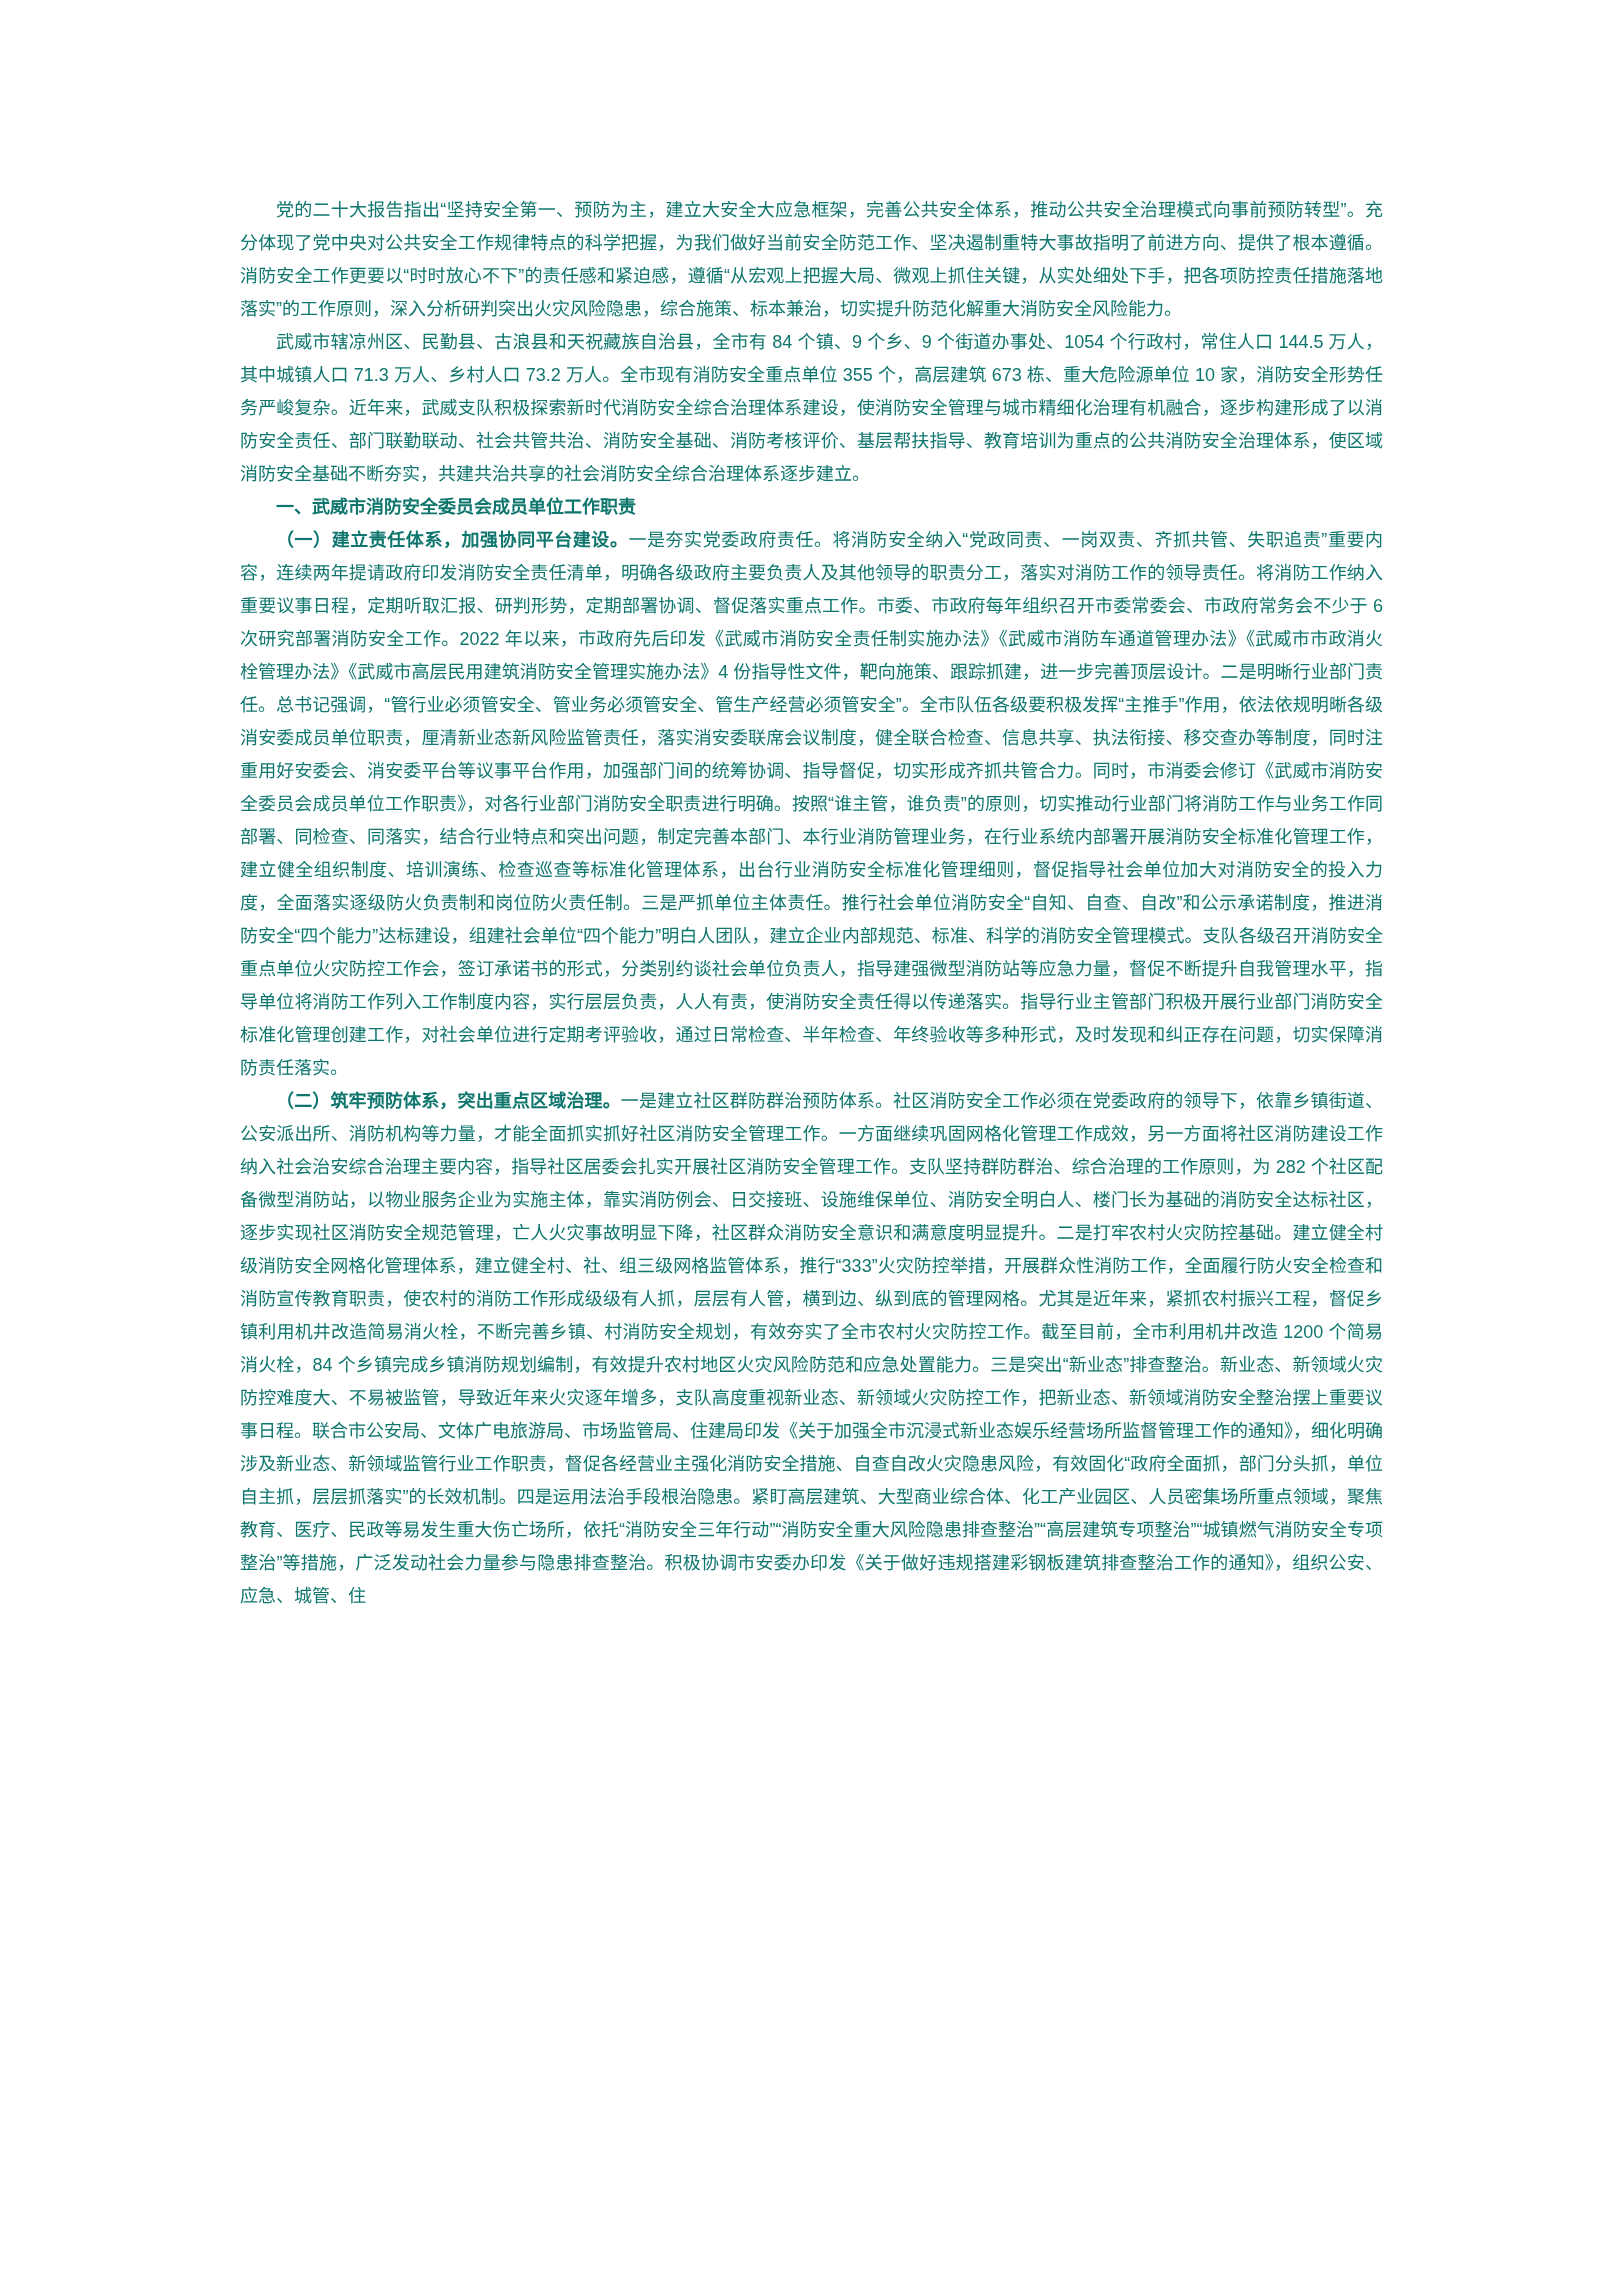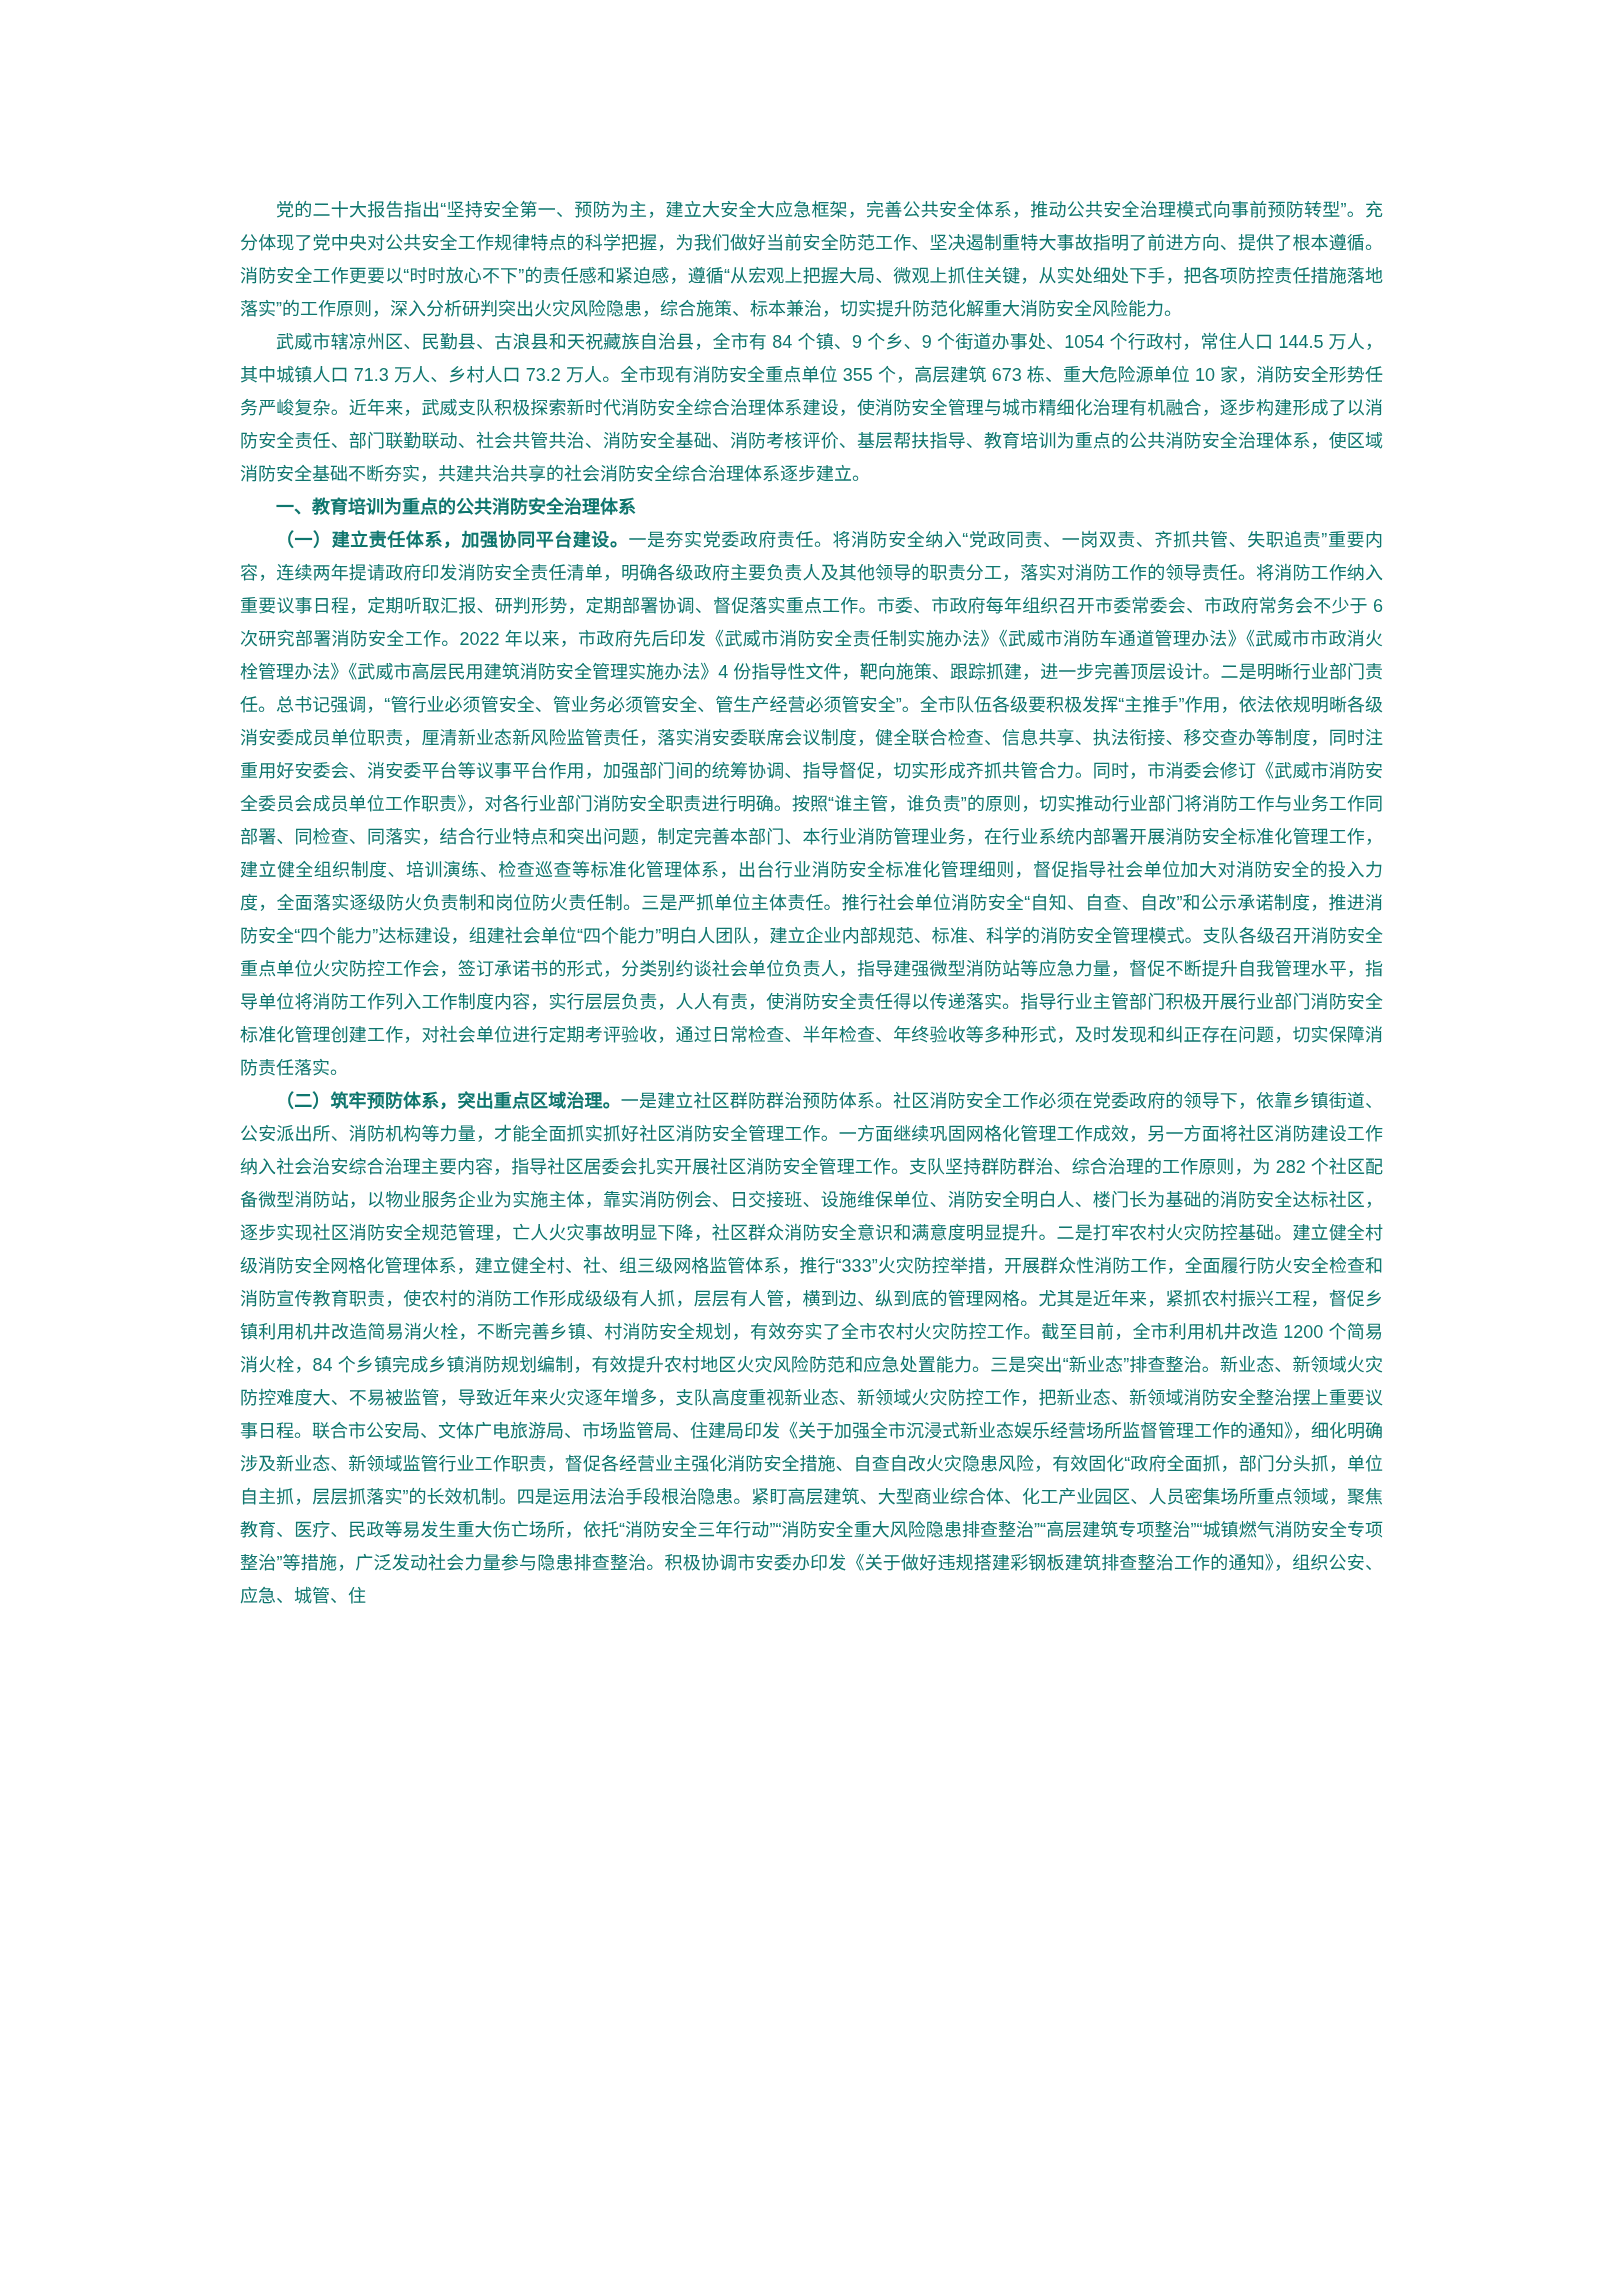--- a/index.html
+++ b/index.html
@@ -39,21 +39,21 @@
 </head>
 <body>
 
 <div class="page">
   <div class="doc-body">
 
     <p class="para"><span>党的二十大报告指出“坚持安全第一、预防为主，建立大安全大应急框架，完善公共安全体系，推动公共安全治理模式向事前预防转型”。充分体现了党中央对公共安全工作规律特点的科学把握，为我们做好当前安全防范工作、坚决遏制重特大事故指明了前进方向、提供了根本遵循。消防安全工作更要以“时时放心不下”的责任感和紧迫感，遵循“从宏观上把握大局、微观上抓住关键，从实处细处下手，把各项防控责任措施落地落实”的工作原则，深入分析研判突出火灾风险隐患，综合施策、标本兼治，切实提升防范化解重大消防安全风险能力。</span></p>
 
     <p class="para"><span>武威市辖凉州区、民勤县、古浪县和天祝藏族自治县，全市有 84 个镇、9 个乡、9 个街道办事处、1054 个行政村，常住人口 144.5 万人，其中城镇人口 71.3 万人、乡村人口 73.2 万人。全市现有消防安全重点单位 355 个，高层建筑 673 栋、重大危险源单位 10 家，消防安全形势任务严峻复杂。近年来，武威支队积极探索新时代消防安全综合治理体系建设，使消防安全管理与城市精细化治理有机融合，逐步构建形成了以消防安全责任、部门联勤联动、社会共管共治、消防安全基础、消防考核评价、基层帮扶指导、教育培训为重点的公共消防安全治理体系，使区域消防安全基础不断夯实，共建共治共享的社会消防安全综合治理体系逐步建立。</span></p>
 
-    <p class="para bold"><span>一、教育培训为重点的公共消防安全治理体系</span></p>
+    <p class="para bold"><span>一、武威市消防安全委员会成员单位工作职责</span></p>
 
     <p class="para"><span class="bold">（一）建立责任体系，加强协同平台建设。</span><span>一是夯实党委政府责任。将消防安全纳入“党政同责、一岗双责、齐抓共管、失职追责”重要内容，连续两年提请政府印发消防安全责任清单，明确各级政府主要负责人及其他领导的职责分工，落实对消防工作的领导责任。将消防工作纳入重要议事日程，定期听取汇报、研判形势，定期部署协调、督促落实重点工作。市委、市政府每年组织召开市委常委会、市政府常务会不少于 6 次研究部署消防安全工作。2022 年以来，市政府先后印发《武威市消防安全责任制实施办法》《武威市消防车通道管理办法》《武威市市政消火栓管理办法》《武威市高层民用建筑消防安全管理实施办法》4 份指导性文件，靶向施策、跟踪抓建，进一步完善顶层设计。二是明晰行业部门责任。总书记强调，“管行业必须管安全、管业务必须管安全、管生产经营必须管安全”。全市队伍各级要积极发挥“主推手”作用，依法依规明晰各级消安委成员单位职责，厘清新业态新风险监管责任，落实消安委联席会议制度，健全联合检查、信息共享、执法衔接、移交查办等制度，同时注重用好安委会、消安委平台等议事平台作用，加强部门间的统筹协调、指导督促，切实形成齐抓共管合力。同时，市消委会修订《武威市消防安全委员会成员单位工作职责》，对各行业部门消防安全职责进行明确。按照“谁主管，谁负责”的原则，切实推动行业部门将消防工作与业务工作同部署、同检查、同落实，结合行业特点和突出问题，制定完善本部门、本行业消防管理业务，在行业系统内部署开展消防安全标准化管理工作，建立健全组织制度、培训演练、检查巡查等标准化管理体系，出台行业消防安全标准化管理细则，督促指导社会单位加大对消防安全的投入力度，全面落实逐级防火负责制和岗位防火责任制。三是严抓单位主体责任。推行社会单位消防安全“自知、自查、自改”和公示承诺制度，推进消防安全“四个能力”达标建设，组建社会单位“四个能力”明白人团队，建立企业内部规范、标准、科学的消防安全管理模式。支队各级召开消防安全重点单位火灾防控工作会，签订承诺书的形式，分类别约谈社会单位负责人，指导建强微型消防站等应急力量，督促不断提升自我管理水平，指导单位将消防工作列入工作制度内容，实行层层负责，人人有责，使消防安全责任得以传递落实。指导行业主管部门积极开展行业部门消防安全标准化管理创建工作，对社会单位进行定期考评验收，通过日常检查、半年检查、年终验收等多种形式，及时发现和纠正存在问题，切实保障消防责任落实。</span></p>
 
     <p class="para"><span class="bold">（二）筑牢预防体系，突出重点区域治理。</span><span>一是建立社区群防群治预防体系。社区消防安全工作必须在党委政府的领导下，依靠乡镇街道、公安派出所、消防机构等力量，才能全面抓实抓好社区消防安全管理工作。一方面继续巩固网格化管理工作成效，另一方面将社区消防建设工作纳入社会治安综合治理主要内容，指导社区居委会扎实开展社区消防安全管理工作。支队坚持群防群治、综合治理的工作原则，为 282 个社区配备微型消防站，以物业服务企业为实施主体，靠实消防例会、日交接班、设施维保单位、消防安全明白人、楼门长为基础的消防安全达标社区，逐步实现社区消防安全规范管理，亡人火灾事故明显下降，社区群众消防安全意识和满意度明显提升。二是打牢农村火灾防控基础。建立健全村级消防安全网格化管理体系，建立健全村、社、组三级网格监管体系，推行“333”火灾防控举措，开展群众性消防工作，全面履行防火安全检查和消防宣传教育职责，使农村的消防工作形成级级有人抓，层层有人管，横到边、纵到底的管理网格。尤其是近年来，紧抓农村振兴工程，督促乡镇利用机井改造简易消火栓，不断完善乡镇、村消防安全规划，有效夯实了全市农村火灾防控工作。截至目前，全市利用机井改造 1200 个简易消火栓，84 个乡镇完成乡镇消防规划编制，有效提升农村地区火灾风险防范和应急处置能力。三是突出“新业态”排查整治。新业态、新领域火灾防控难度大、不易被监管，导致近年来火灾逐年增多，支队高度重视新业态、新领域火灾防控工作，把新业态、新领域消防安全整治摆上重要议事日程。联合市公安局、文体广电旅游局、市场监管局、住建局印发《关于加强全市沉浸式新业态娱乐经营场所监督管理工作的通知》，细化明确涉及新业态、新领域监管行业工作职责，督促各经营业主强化消防安全措施、自查自改火灾隐患风险，有效固化“政府全面抓，部门分头抓，单位自主抓，层层抓落实”的长效机制。四是运用法治手段根治隐患。紧盯高层建筑、大型商业综合体、化工产业园区、人员密集场所重点领域，聚焦教育、医疗、民政等易发生重大伤亡场所，依托“消防安全三年行动”“消防安全重大风险隐患排查整治”“高层建筑专项整治”“城镇燃气消防安全专项整治”等措施，广泛发动社会力量参与隐患排查整治。积极协调市安委办印发《关于做好违规搭建彩钢板建筑排查整治工作的通知》，组织公安、应急、城管、住</span></p>
 
   </div>
 </div>
 
 
 </body></html>

